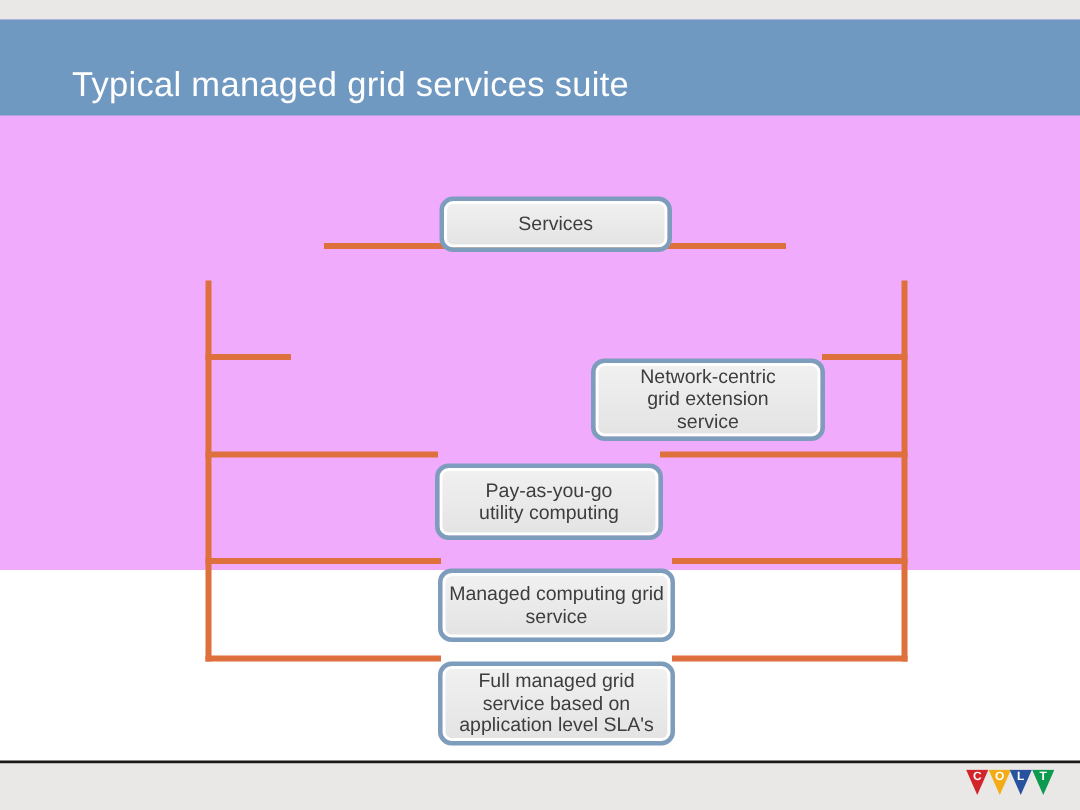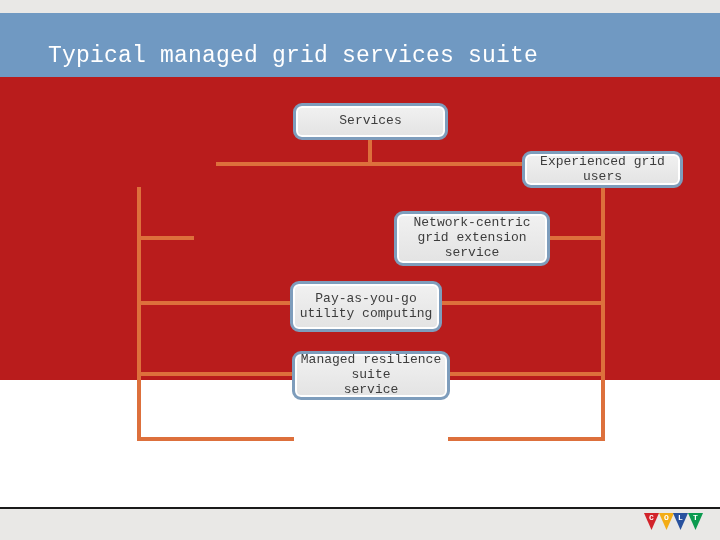--- a/index.html
+++ b/index.html
@@ -2,21 +2,21 @@
 <html><head>
 <meta charset="utf-8">
 <style>
   html, body {
     margin: 0; padding: 0;
     width: 720px; height: 540px;
     font-family: "Liberation Sans", sans-serif;
     background: #ffffff;
     overflow: hidden;
   }
-  .slide { position: relative; width: 720px; height: 380px; background: #b91c1c; font-family: Liberation Mono, monospace; }
+  .slide { position: relative; width: 720px; height: 380px; background: #f0abfc; }
 
   
   .top-strip { position: absolute; left: 0; top: 0; width: 720px; height: 13px; background: #e9e8e6; }
   .header-band { position: absolute; left: 0; top: 13px; width: 720px; height: 64px; background: #7099c2; }
   .slide-title {
     position: absolute; left: 48px; top: 30px;
     font-size: 23px; color: #ffffff; letter-spacing: 0.2px;
   }
 
   
@@ -55,21 +55,21 @@
   
   .node {
     position: absolute; z-index: 2;
     box-sizing: border-box;
     border: 3px solid #7e9dbc;
     border-radius: 9px;
     background: linear-gradient(#f1f1f1, #e3e3e3);
     box-shadow: inset 0 0 0 2px #ffffff;
     display: flex; align-items: center; justify-content: center;
     text-align: center; white-space: pre-line;
-    font-size: 13px; line-height: 1.13; color: #3d3d3d;
+    font-size: 13px; line-height: 1.13; color: #3d3d3d; margin-top: 28px;
   }
   .n-services    { left: 293px; top: 103px; width: 155px; height: 37px; }
   .n-new         { left:  62px; top: 151px; width: 155px; height: 37px; }
   .n-experienced { left: 522px; top: 151px; width: 161px; height: 37px; }
   .n-customer    { left: 192px; top: 211px; width: 159px; height: 55px; }
   .n-netext      { left: 394px; top: 211px; width: 156px; height: 55px; }
   .n-payg        { left: 290px; top: 281px; width: 152px; height: 51px; }
   .n-resilience  { left: 292px; top: 351px; width: 158px; height: 49px; }
   .n-full        { left: 292px; top: 413px; width: 158px; height: 56px; }
 </style>
@@ -91,28 +91,30 @@
   <div class="conn c-l2"></div>
   <div class="conn c-r2"></div>
   <div class="conn c-l3"></div>
   <div class="conn c-r3"></div>
   <div class="conn c-l4"></div>
   <div class="conn c-r4"></div>
   <div class="conn c-l5"></div>
   <div class="conn c-r5"></div>
 
   <div class="node n-services">Services</div>
-  <div class="node n-experienced">Experienced grid users</div>
   <div class="node n-netext">Network-centric
 grid extension
 service</div>
   <div class="node n-payg">Pay-as-you-go
 utility computing</div>
-  <div class="node n-resilience">Managed resilience suite
+  <div class="node n-resilience">Managed computing grid
 service</div>
+  <div class="node n-full">Full managed grid
+service based on
+application level SLA's</div>
 
   <div class="footer-line"></div>
   <div class="footer-band"></div>
   <div class="page-number">23</div>
 
   <div class="logo">
     <div class="pennant p0" style="background-color: rgb(210, 35, 42);">C</div>
     <div class="pennant p1" style="background-color: rgb(243, 172, 21);">O</div>
     <div class="pennant p2" style="background-color: rgb(40, 81, 158);">L</div>
     <div class="pennant p3" style="background-color: rgb(11, 154, 79);">T</div>

